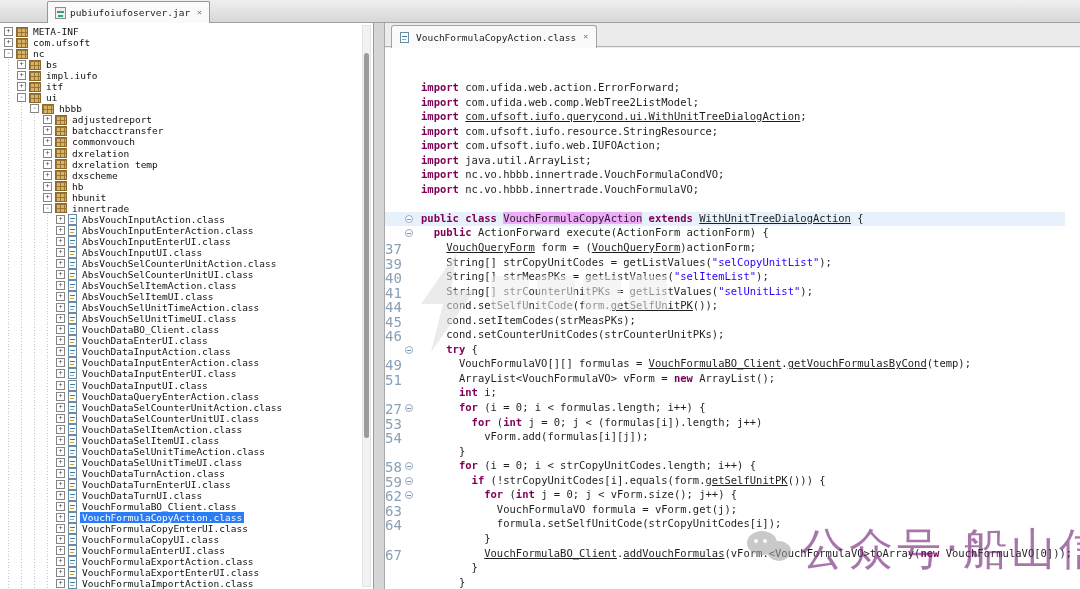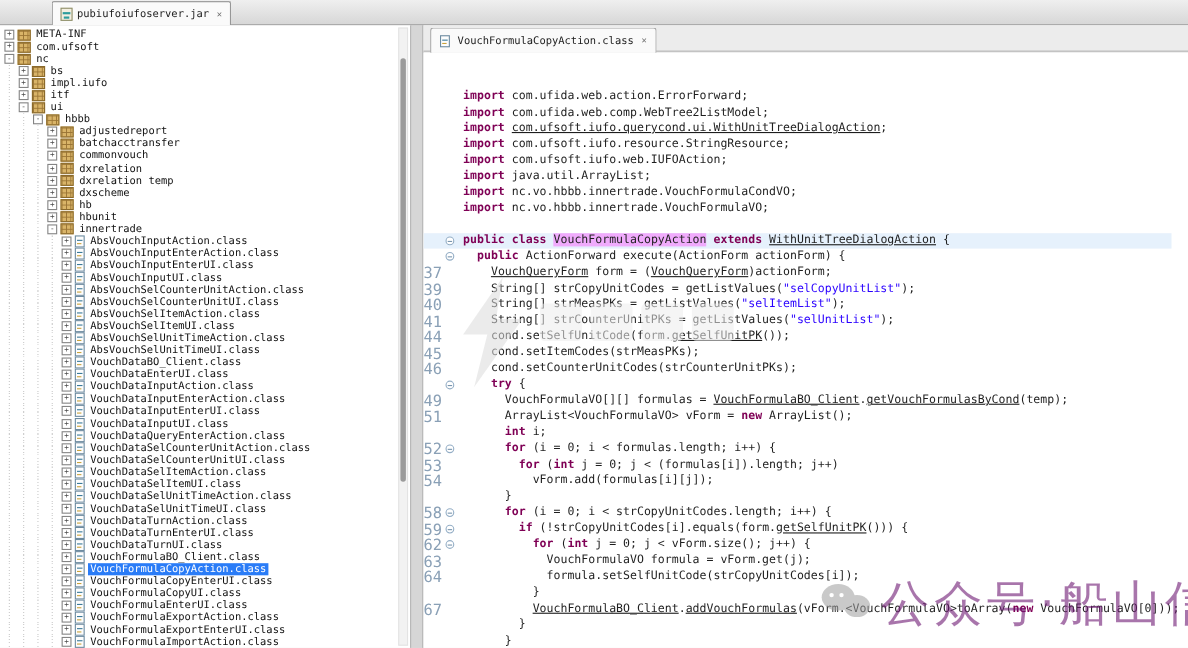--- a/index.html
+++ b/index.html
@@ -559,21 +559,21 @@
           <div class="code-line"><span class="gut-num">39</span><span class="gut-fold"></span><span class="code-text">    <span>String[] strCopyUnitCodes = getListValues(</span><span class="s">"selCopyUnitList"</span><span>);</span></span></div>
           <div class="code-line"><span class="gut-num">40</span><span class="gut-fold"></span><span class="code-text">    <span>String[] strMeasPKs = getListValues(</span><span class="s">"selItemList"</span><span>);</span></span></div>
           <div class="code-line"><span class="gut-num">41</span><span class="gut-fold"></span><span class="code-text">    <span>String[] strCounterUnitPKs = getListValues(</span><span class="s">"selUnitList"</span><span>);</span></span></div>
           <div class="code-line"><span class="gut-num">44</span><span class="gut-fold"></span><span class="code-text">    <span>cond.setSelfUnitCode(form.</span><span class="l">getSelfUnitPK</span><span>());</span></span></div>
           <div class="code-line"><span class="gut-num">45</span><span class="gut-fold"></span><span class="code-text">    <span>cond.setItemCodes(strMeasPKs);</span></span></div>
           <div class="code-line"><span class="gut-num">46</span><span class="gut-fold"></span><span class="code-text">    <span>cond.setCounterUnitCodes(strCounterUnitPKs);</span></span></div>
           <div class="code-line"><span class="gut-num"></span><span class="gut-fold"><span class="fold-dot"></span></span><span class="code-text">    <span class="k">try</span><span> {</span></span></div>
           <div class="code-line"><span class="gut-num">49</span><span class="gut-fold"></span><span class="code-text">      <span>VouchFormulaVO[][] formulas = </span><span class="l">VouchFormulaBO_Client</span><span>.</span><span class="l">getVouchFormulasByCond</span><span>(temp);</span></span></div>
           <div class="code-line"><span class="gut-num">51</span><span class="gut-fold"></span><span class="code-text">      <span>ArrayList&lt;VouchFormulaVO&gt; vForm = </span><span class="k">new</span><span> ArrayList();</span></span></div>
           <div class="code-line"><span class="gut-num"></span><span class="gut-fold"></span><span class="code-text">      <span class="k">int</span><span> i;</span></span></div>
-          <div class="code-line"><span class="gut-num">52</span><span class="gut-fold"><span class="fold-dot"></span></span><span class="code-text">      <span class="k">for</span><span> (i = 0; i &lt; formulas.length; i++) {</span></span></div>
+          <div class="code-line"><span class="gut-num">27</span><span class="gut-fold"><span class="fold-dot"></span></span><span class="code-text">      <span class="k">for</span><span> (i = 0; i &lt; formulas.length; i++) {</span></span></div>
           <div class="code-line"><span class="gut-num">53</span><span class="gut-fold"></span><span class="code-text">        <span class="k">for</span><span> (</span><span class="k">int</span><span> j = 0; j &lt; (formulas[i]).length; j++)</span></span></div>
           <div class="code-line"><span class="gut-num">54</span><span class="gut-fold"></span><span class="code-text">          <span>vForm.add(formulas[i][j]);</span></span></div>
           <div class="code-line"><span class="gut-num"></span><span class="gut-fold"></span><span class="code-text">      <span>}</span></span></div>
           <div class="code-line"><span class="gut-num">58</span><span class="gut-fold"><span class="fold-dot"></span></span><span class="code-text">      <span class="k">for</span><span> (i = 0; i &lt; strCopyUnitCodes.length; i++) {</span></span></div>
           <div class="code-line"><span class="gut-num">59</span><span class="gut-fold"><span class="fold-dot"></span></span><span class="code-text">        <span class="k">if</span><span> (!strCopyUnitCodes[i].equals(form.</span><span class="l">getSelfUnitPK</span><span>())) {</span></span></div>
           <div class="code-line"><span class="gut-num">62</span><span class="gut-fold"><span class="fold-dot"></span></span><span class="code-text">          <span class="k">for</span><span> (</span><span class="k">int</span><span> j = 0; j &lt; vForm.size(); j++) {</span></span></div>
           <div class="code-line"><span class="gut-num">63</span><span class="gut-fold"></span><span class="code-text">            <span>VouchFormulaVO formula = vForm.get(j);</span></span></div>
           <div class="code-line"><span class="gut-num">64</span><span class="gut-fold"></span><span class="code-text">            <span>formula.setSelfUnitCode(strCopyUnitCodes[i]);</span></span></div>
           <div class="code-line"><span class="gut-num"></span><span class="gut-fold"></span><span class="code-text">          <span>}</span></span></div>
           <div class="code-line"><span class="gut-num">67</span><span class="gut-fold"></span><span class="code-text">          <span class="l">VouchFormulaBO_Client</span><span>.</span><span class="l">addVouchFormulas</span><span>(vForm.&lt;VouchFormulaVO&gt;toArray(</span><span class="k">new</span><span> VouchFormulaVO[0]));</span></span></div>

